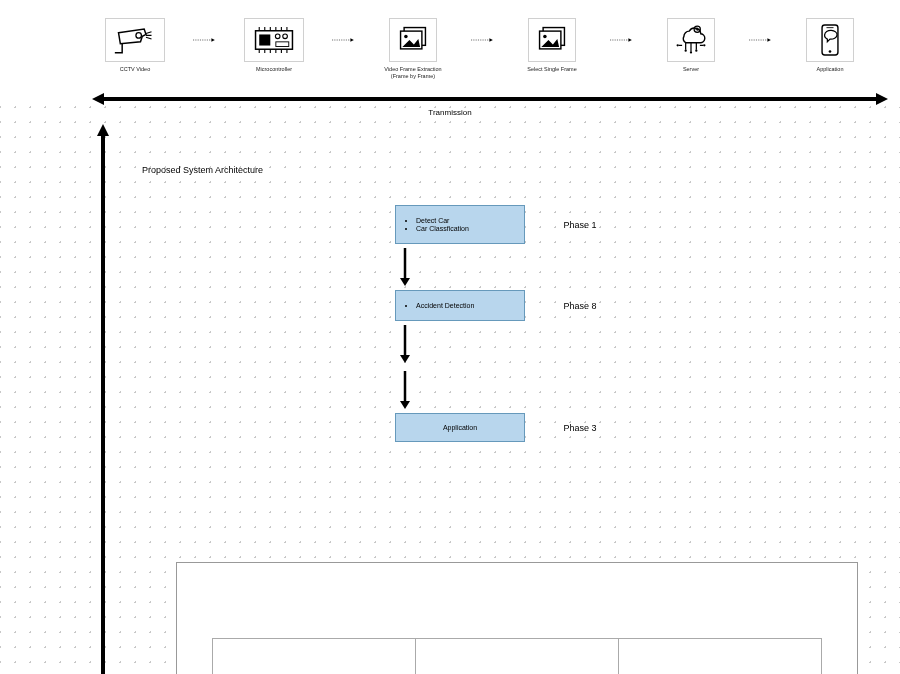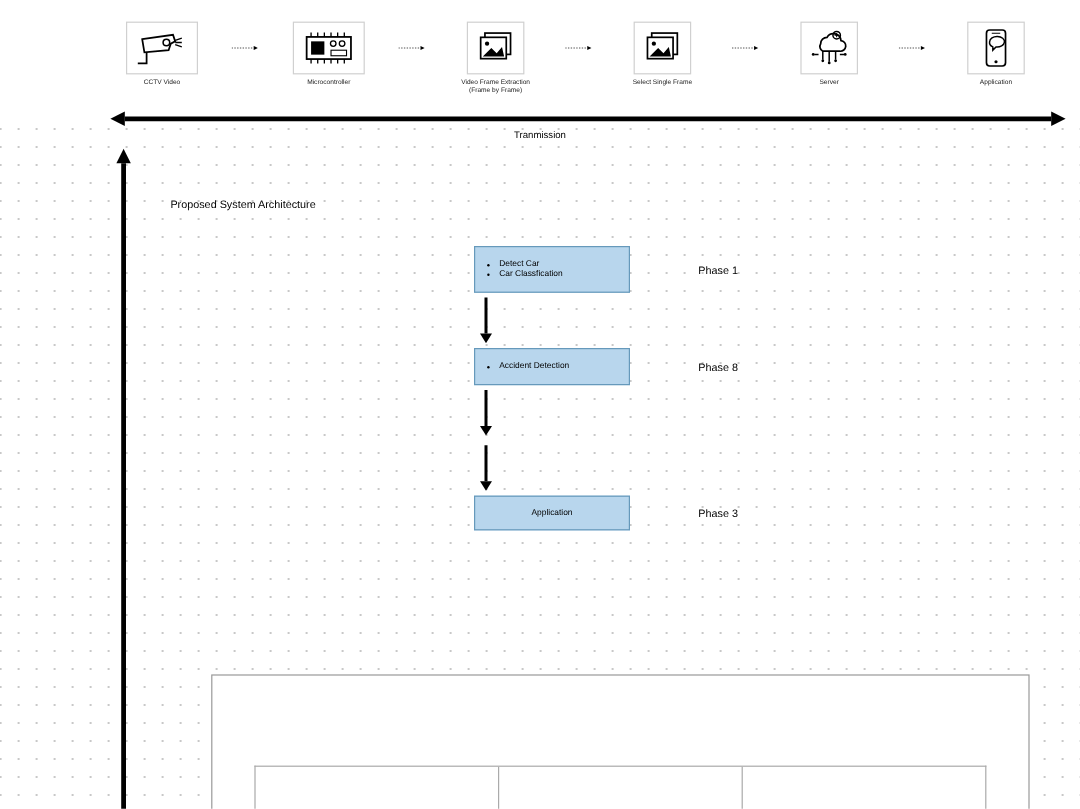--- a/index.html
+++ b/index.html
@@ -124,21 +124,21 @@
     .phase-box.center-title {
       text-align: center;
       padding: 10px 8px;
     }
     .phase-box ul { list-style: disc; padding-left: 12px; }
     .phase-box li { margin: 1px 0; }
     .phase-label {
       font-size: 9px;
       color: #000;
       width: 70px;
-      text-align: right;
+      text-align: center;
     }
     .spacer-left { width: 70px; margin-right:20px;visibility:hidden; }
     .flow-arrow {
       height: 42px;
       display: flex;
       align-items: center;
       justify-content: center;
       margin: 2px 0;
       margin-left: -90px;
     }

